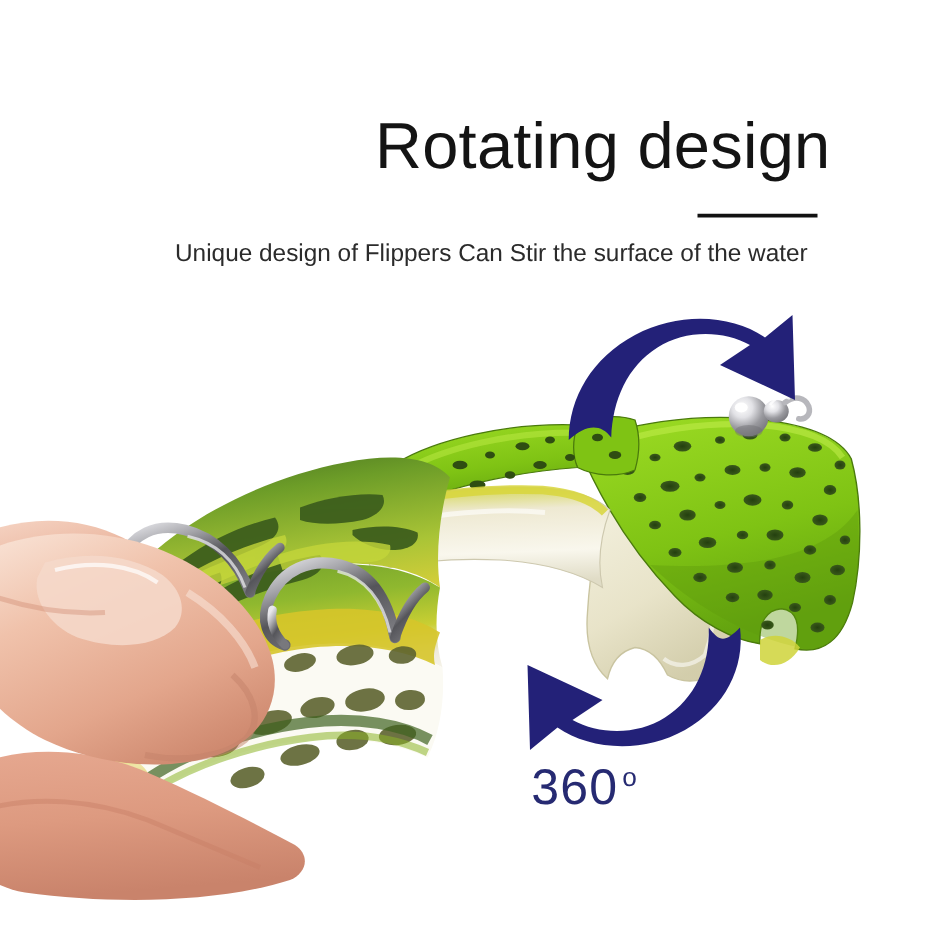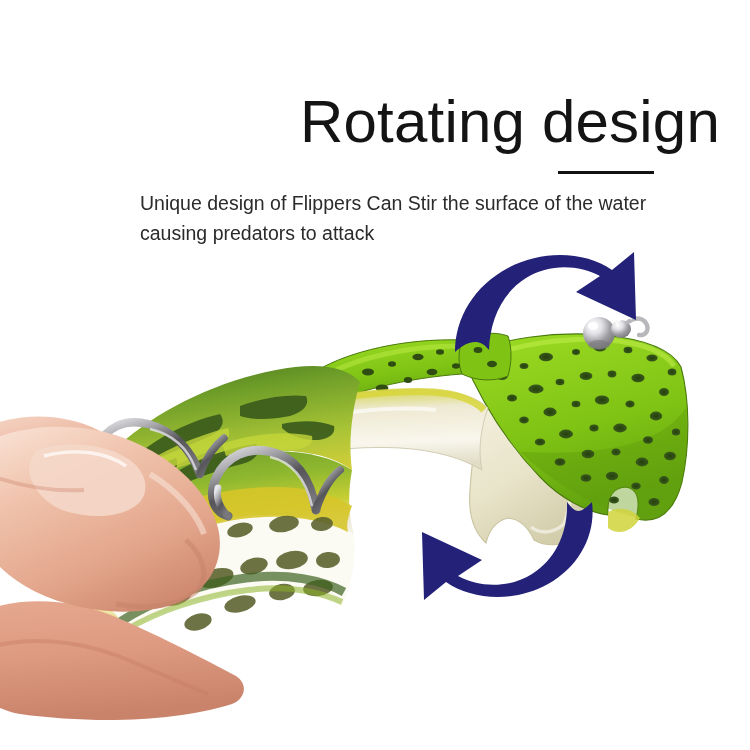--- a/index.html
+++ b/index.html
@@ -17,21 +17,21 @@
     font-family: "Liberation Sans", sans-serif;
   }
 
   
   #headline {
     position: absolute;
     left: 300px;
     top: 90px;
     width: 380px;
     text-align: left;
-    font-size: 60px;
+    font-size: 52px;
     line-height: 1.05;
     font-weight: 400;
     color: #141414;
     letter-spacing: 0.2px;
     white-space: nowrap;
   }
   #divider {
     position: absolute;
     left: 558px;
     top: 171px;
@@ -411,18 +411,20 @@
              C576,514 580,514 592,502 Z" fill="#232178"></path>
   </svg>
 
   <div id="text-layer-z" class="layer" style="pointer-events:none;">
     <div id="headline">Rotating design</div>
 
     <div id="divider"></div>
 
     <div id="subtitle">
       <span class="line">Unique design of Flippers Can Stir the surface of the water</span>
-      <span class="line">causing predators to attack</span>
     </div>
 
+    <div id="deg-label">
+      <span>360</span><span class="deg-sym">o</span>
+    </div>
   </div>
 
 </div>
 
 </body></html>

